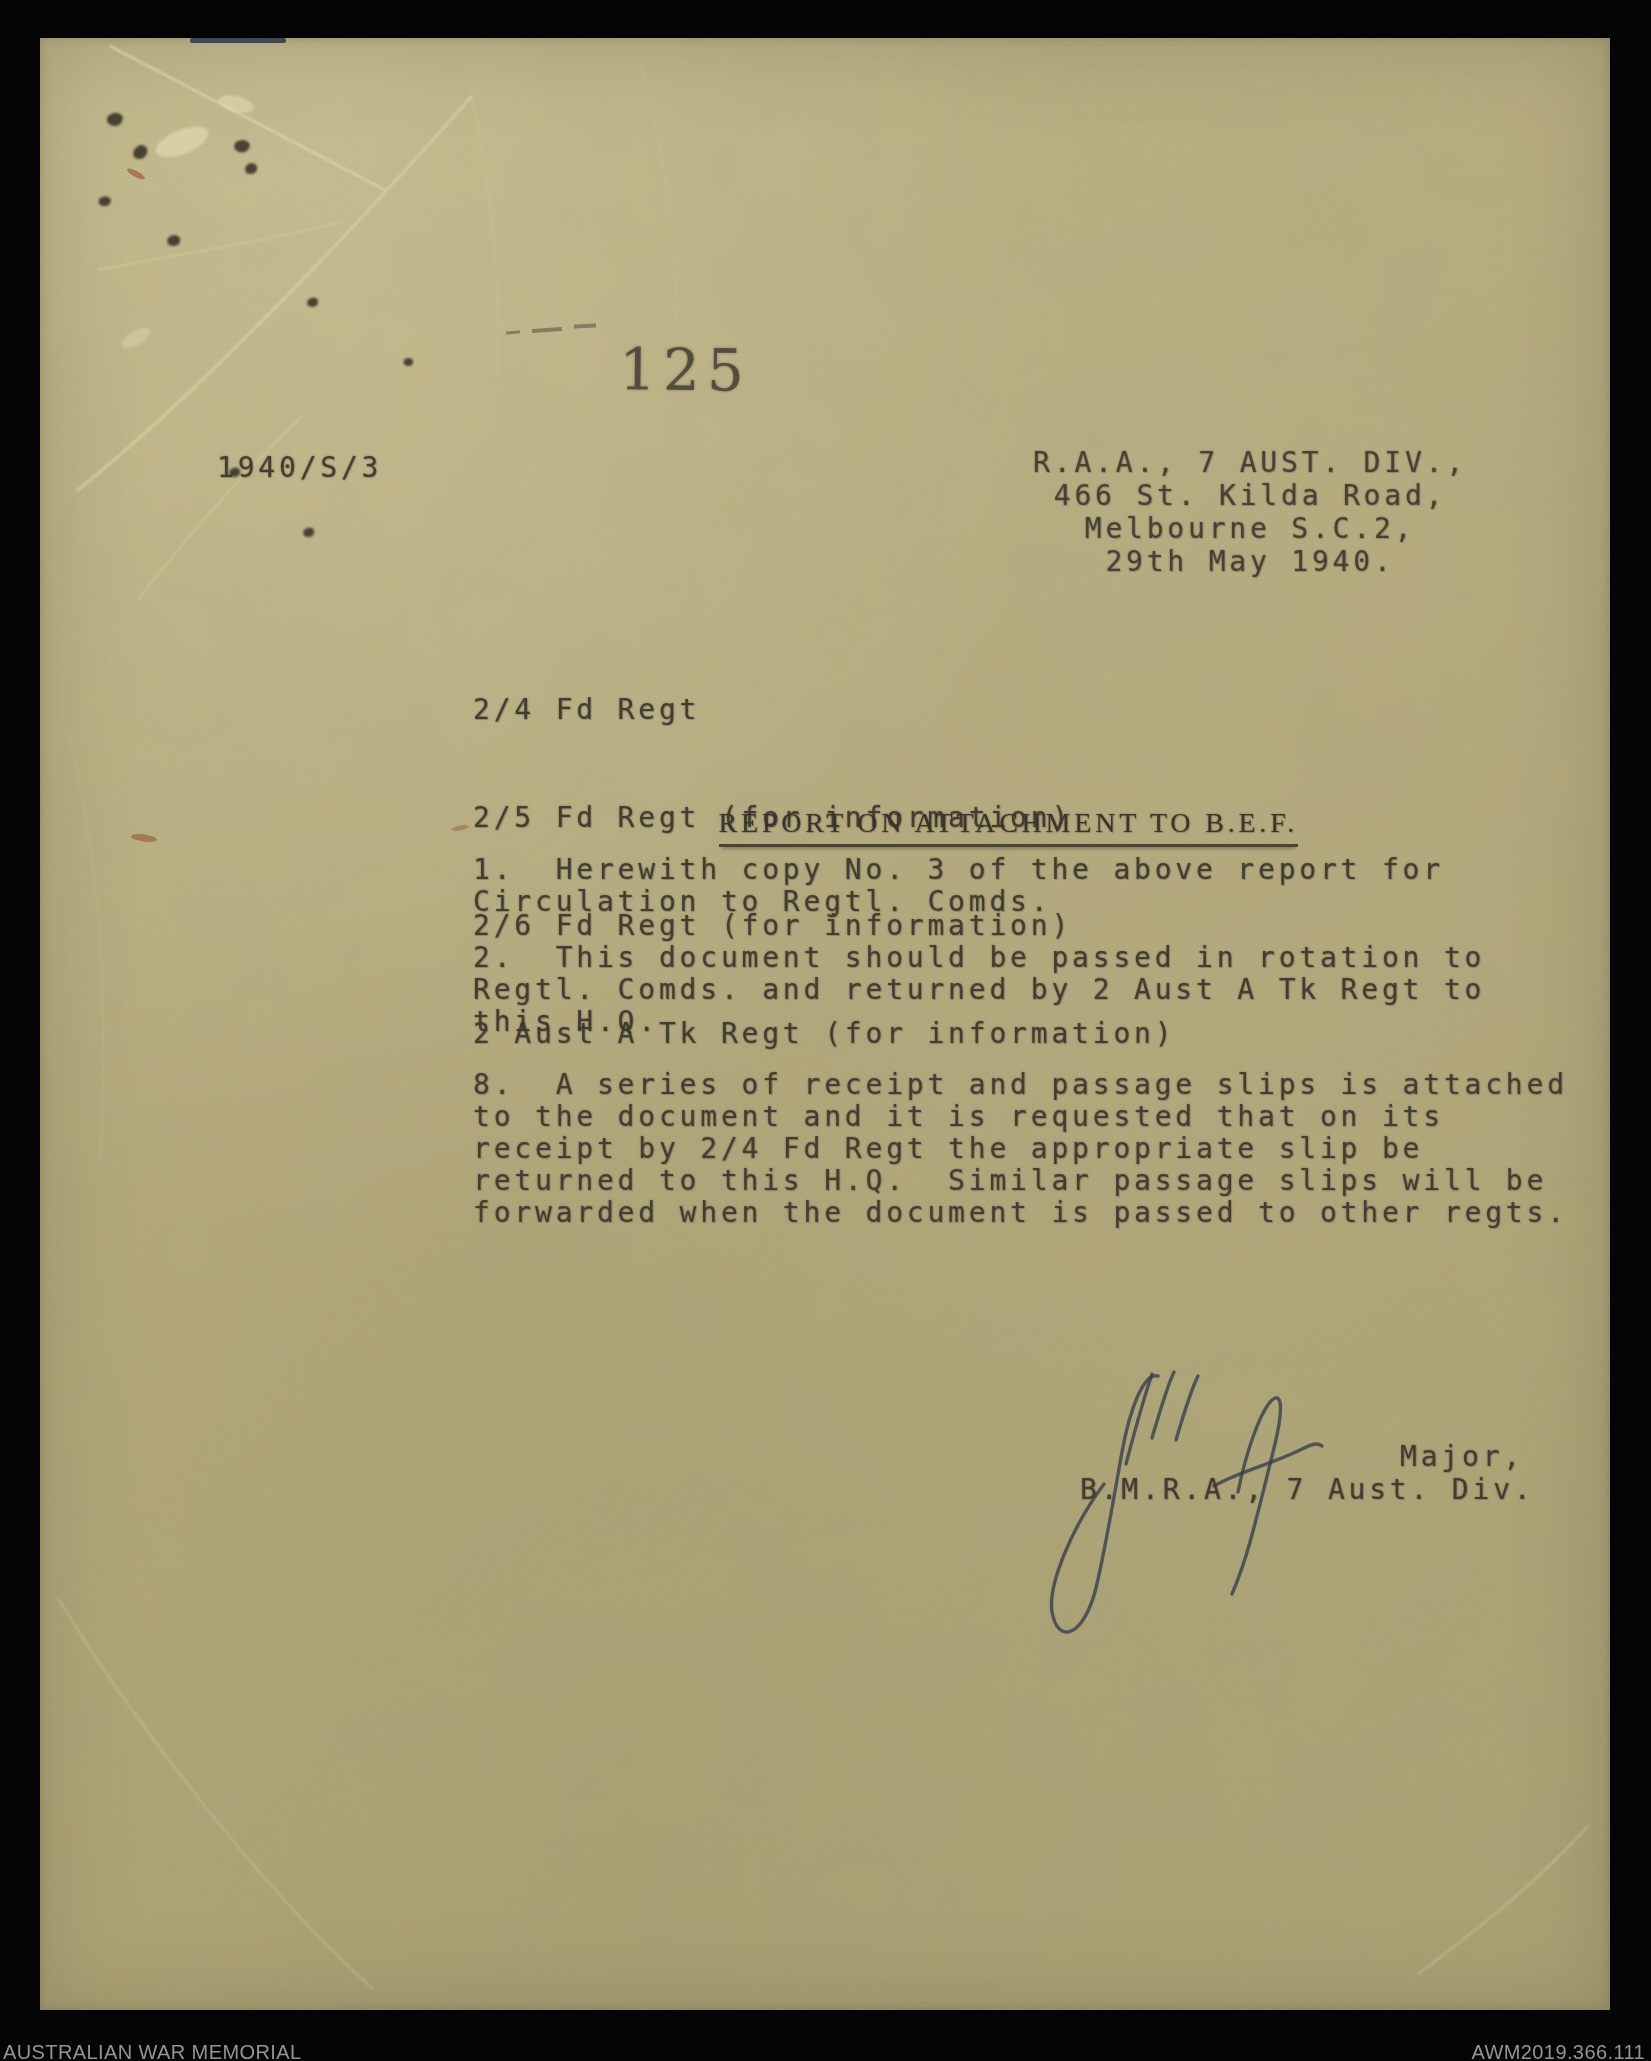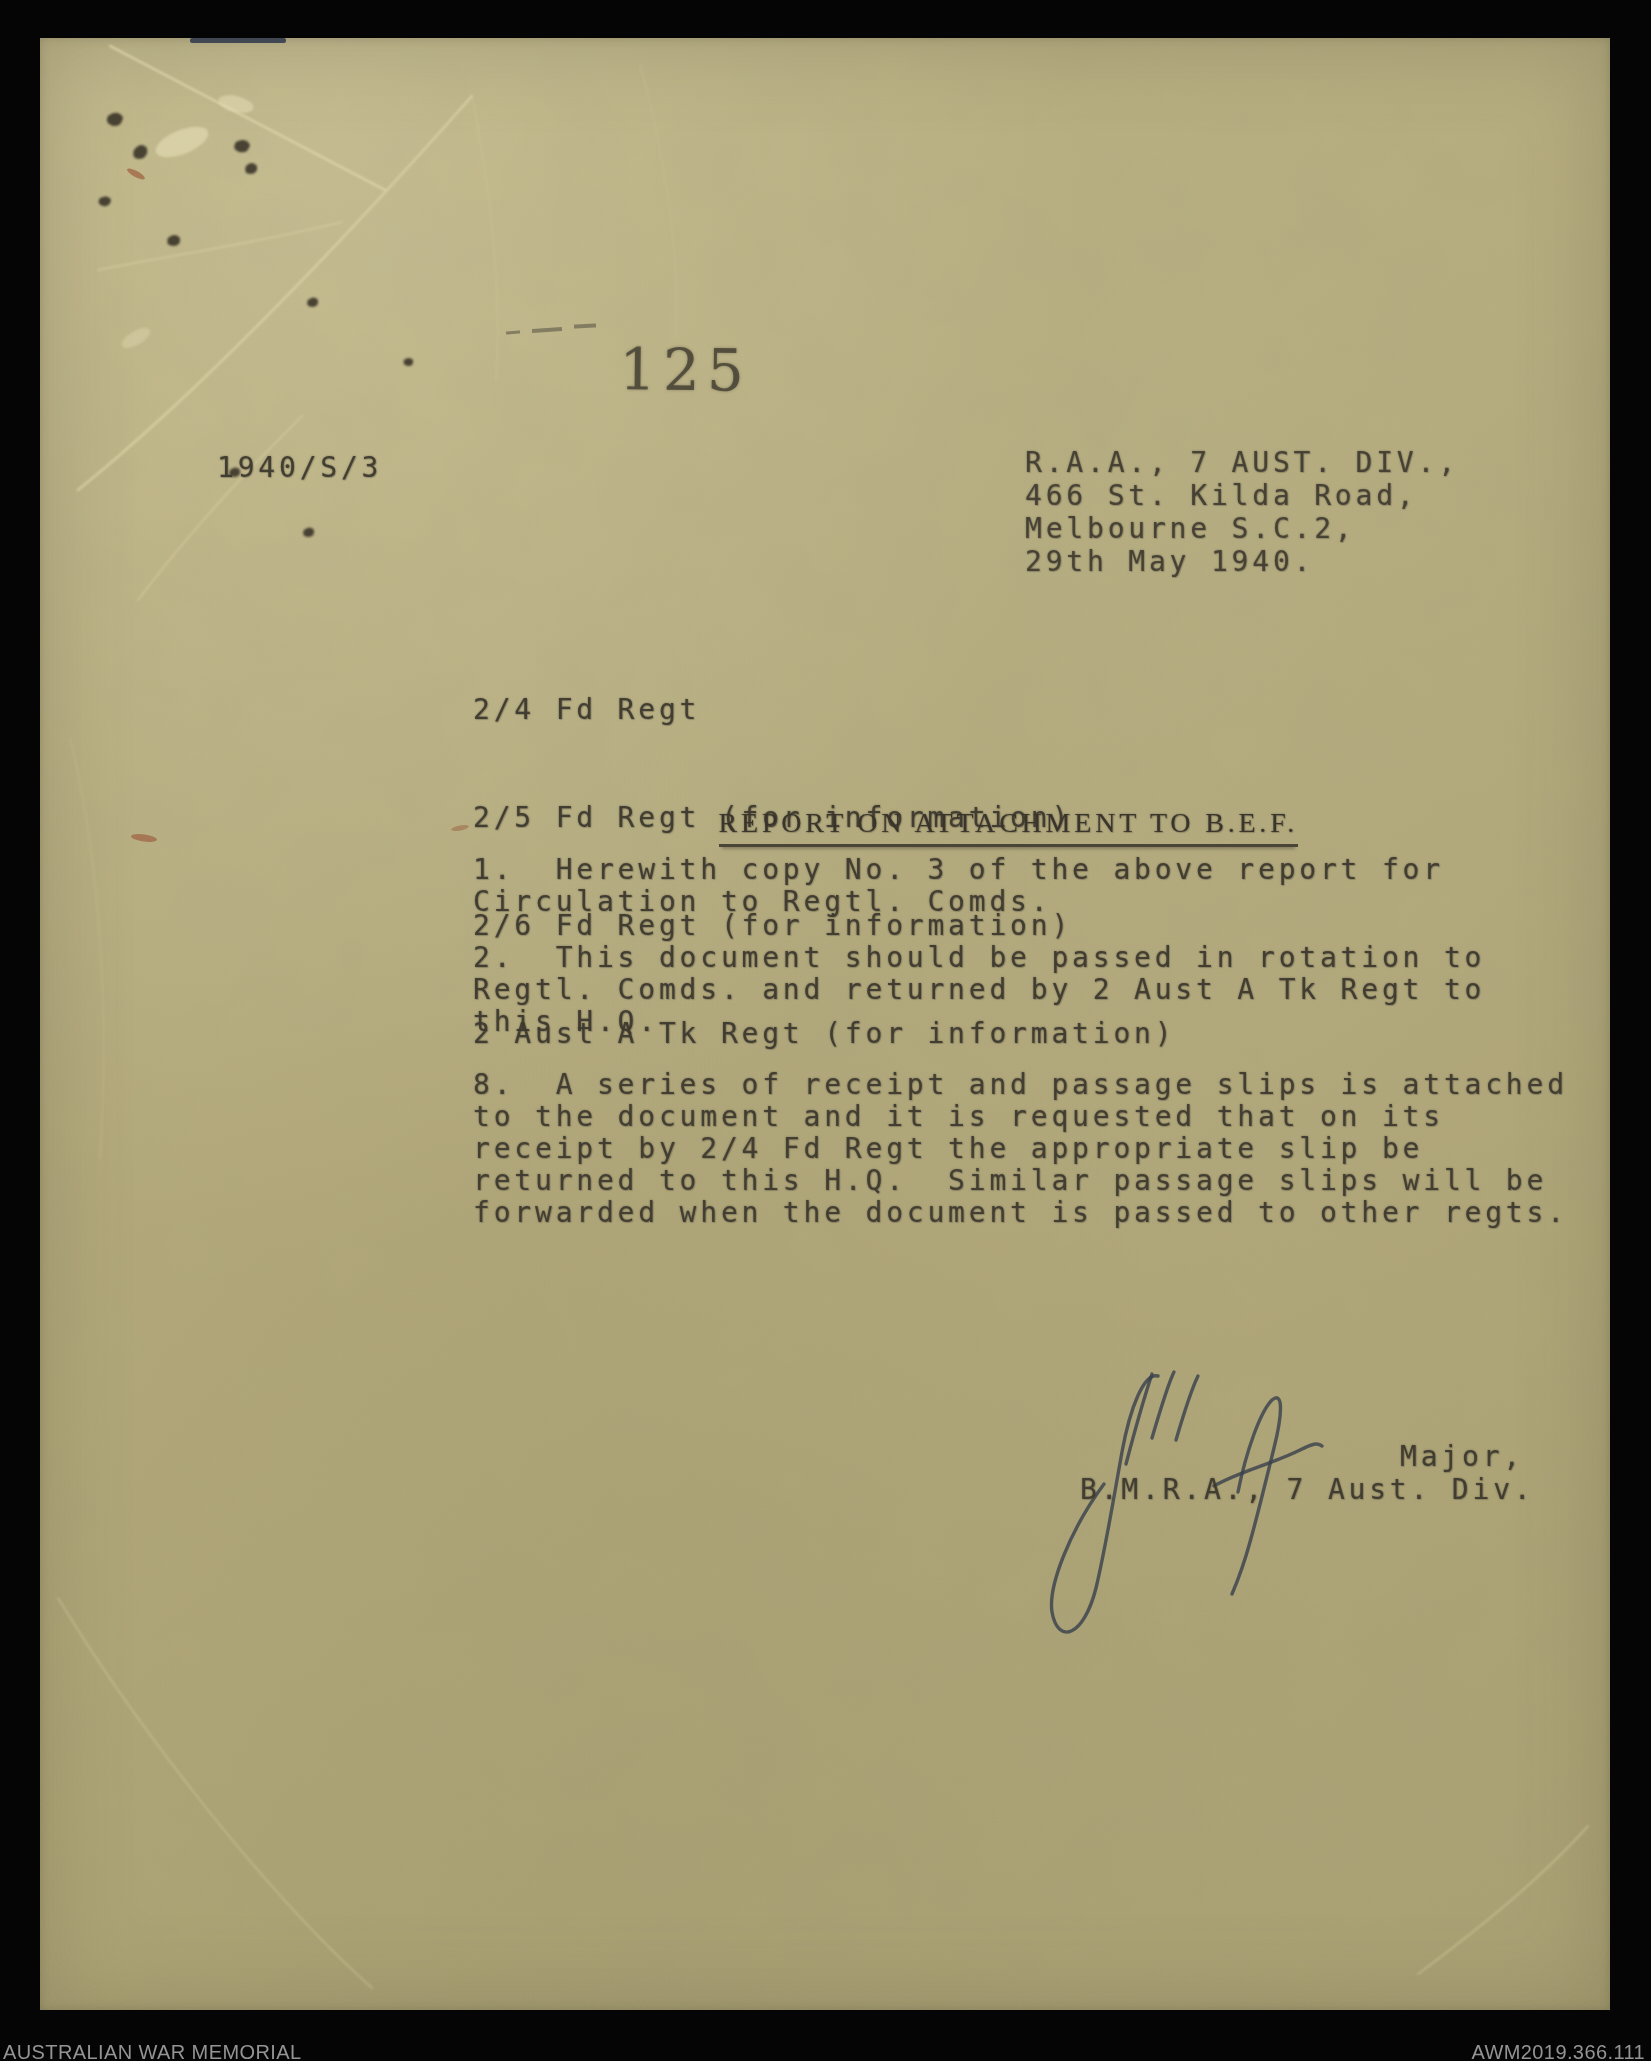--- a/index.html
+++ b/index.html
@@ -54,21 +54,21 @@
   .classification .u {
     display: inline-block;
     padding-bottom: 2px;
     border-bottom: 4px solid rgba(48,44,36,0.82);
     box-shadow: 0 7px 4px -4px rgba(48,44,36,0.45);
   }
 
   .sender-address {
     left: 985px; top: 408px;
     width: 450px;
-    text-align: left;
+    text-align: center;
     line-height: 33px;
     color: rgba(60,55,45,0.82);
   }
 
   .recipients { left: 433px; top: 582px; line-height: 36px; }
   .recipients > div { height: 36px; }
 
   .subject-wrap {
     left: 587px; top: 737px;
     width: 680px;

